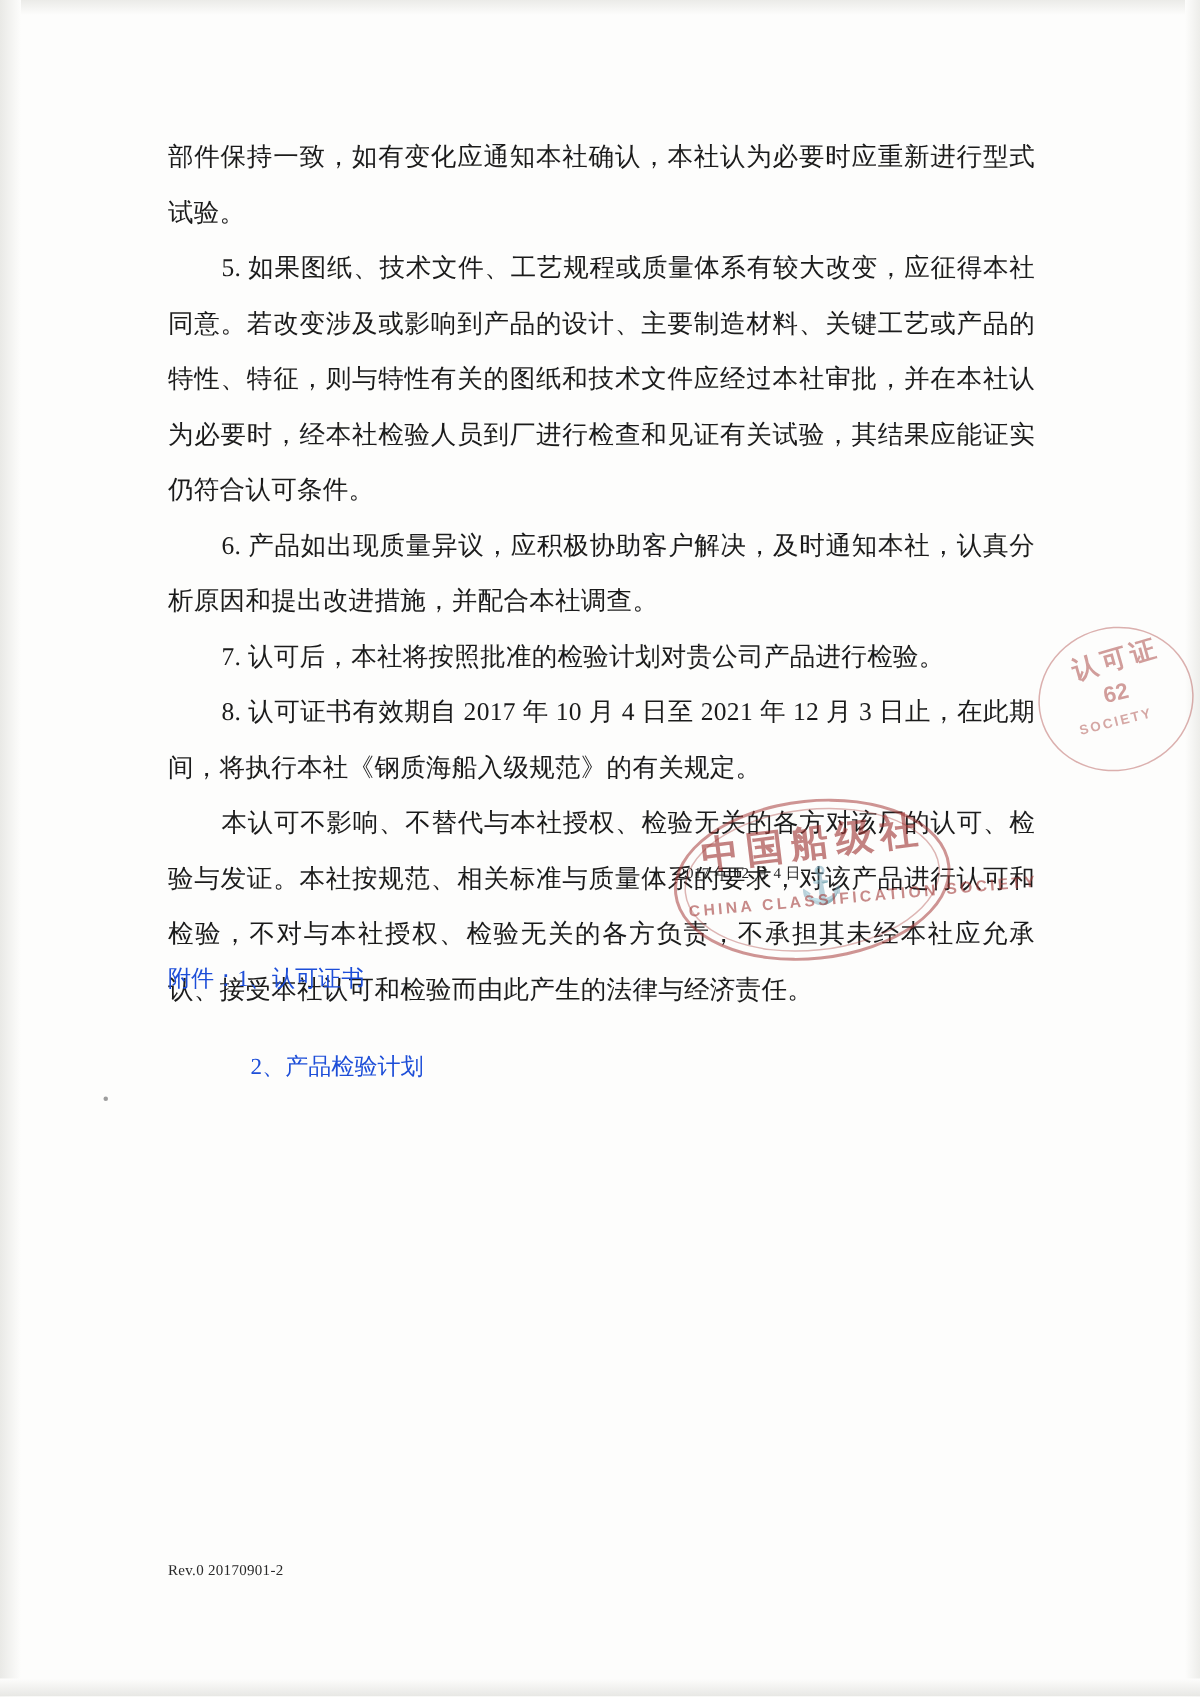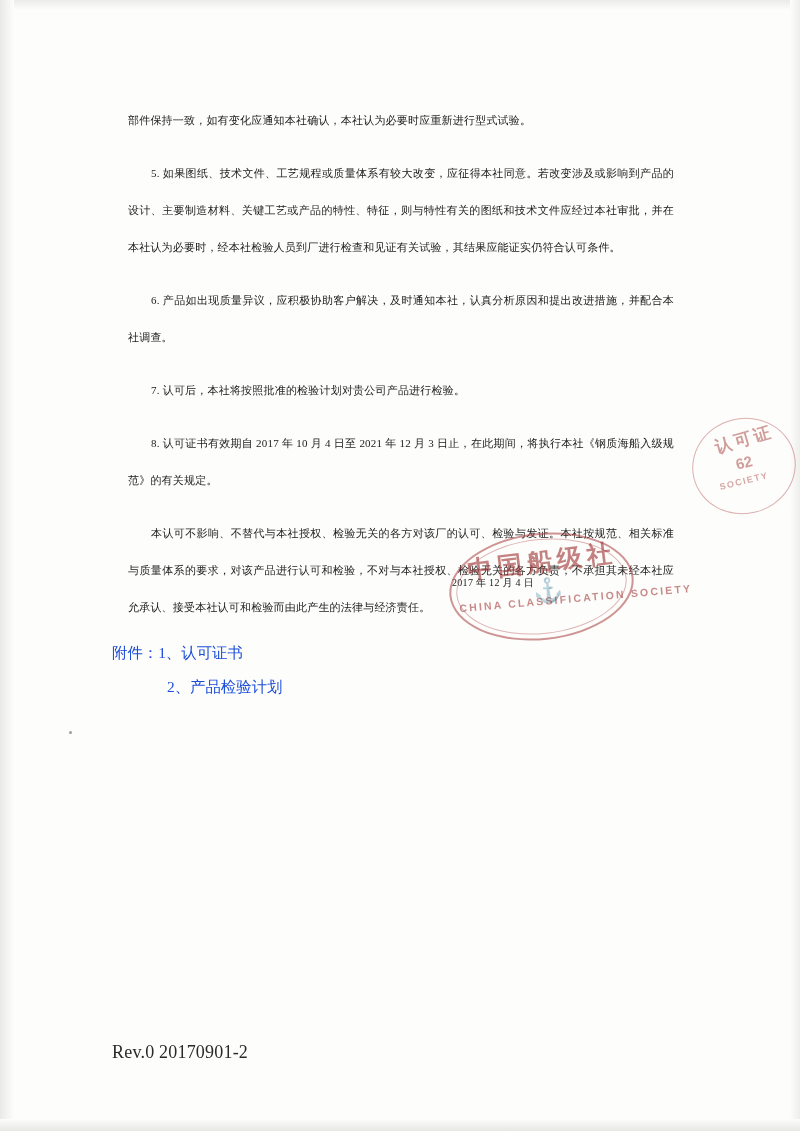--- a/index.html
+++ b/index.html
@@ -51,26 +51,26 @@
   }
 
   .content {
     position: absolute;
     left: 112px;
     top: 86px;
     width: 578px;
   }
 
   .para {
-    font-size: 11px;
+    font-size: 17px;
     line-height: 37px;
     letter-spacing: 0.2px;
     text-align: justify;
     text-justify: inter-ideograph;
-    margin: 16px;
+    margin: 0;
     color: #1b1b1b;
   }
   .para.indent {
     text-indent: 2.1em;
   }
   .para.first {
     text-indent: 0;
   }
 
   .date-block {
@@ -89,27 +89,28 @@
   .attach {
     position: absolute;
     left: 112px;
     top: 636px;
     font-size: 15.4px;
     line-height: 34px;
     color: #1d4ed8;
   }
   .attach-line2 {
     padding-left: 55px;
+    margin-top: 25px;
   }
 
   .footer {
     position: absolute;
     left: 112px;
     top: 1042px;
-    font-size: 18px;
+    font-size: 10px;
     font-family: "Liberation Serif", serif;
     color: #2a2a2a;
     letter-spacing: 0.2px;
   }
 
   .speck {
     position: absolute;
     width: 3px; height: 3px;
     background: #8c8c8c;
     border-radius: 50%;

